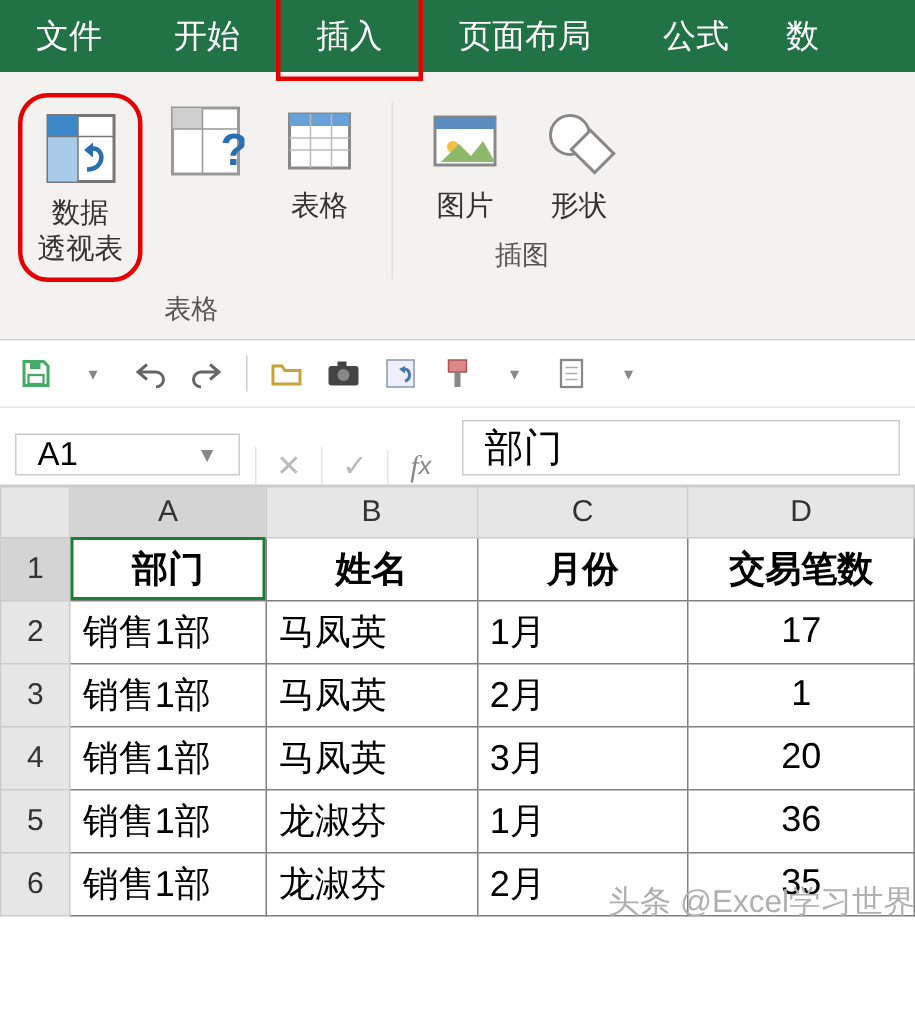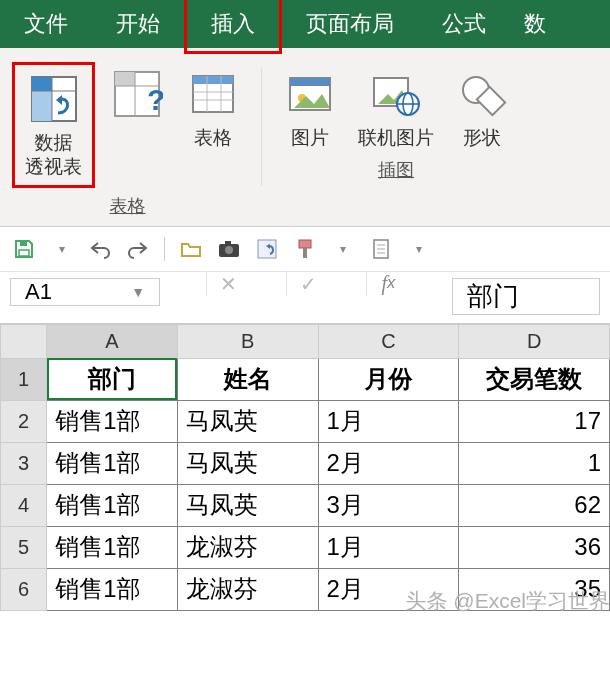--- a/index.html
+++ b/index.html
@@ -6,75 +6,75 @@
     body { width: 610px; background: #fff; }
     
     
     .menu-bar { background: #217346; height: 48px; display: flex; align-items: center; padding: 0 0 0 0; }
     .menu-item { color: #fff; font-size: 22px; padding: 12px 24px; height: 60px; display: flex; align-items: center; cursor: pointer; white-space: nowrap; }
     .highlight-red { border: 3px solid #e60000; }
     
     
     .ribbon { background: #f3f2f1; padding: 12px 0 0 0; display: flex; border-bottom: 1px solid #ccc; }
     .ribbon-group { display: flex; flex-direction: column; align-items: center; position: relative; padding: 0 4px; }
-    .ribbon-group-label { color: #555; font-size: 18px; padding: 6px 0 8px; text-align: center; width: 100%; text-decoration: underline; }
+    .ribbon-group-label { color: #555; font-size: 18px; padding: 6px 0 8px; text-align: center; width: 100%; }
     .ribbon-btns { display: flex; align-items: flex-start; }
     .ribbon-btn { display: flex; flex-direction: column; align-items: center; padding: 6px 10px 2px; cursor: pointer; min-width: 70px; }
     .ribbon-btn .ico { width: 56px; height: 56px; display: flex; align-items: center; justify-content: center; }
     .ribbon-btn .lbl { font-size: 19px; color: #333; text-align: center; line-height: 1.25; margin-top: 4px; }
     .sep { width: 1px; background: #ddd; margin: 8px 6px 40px; }
     
     
     svg { display: block; }
     
     
     .qat { display: flex; align-items: center; padding: 10px 12px; gap: 14px; border-bottom: 1px solid #e5e5e5; background: #fff; }
     .qat .q { width: 24px; height: 24px; display:flex; align-items:center; justify-content:center; color:#555; cursor:pointer; }
     .qat-sep { width:1px; height:24px; background:#ccc; }
     
     
-    .fbar-row { display: flex; align-items: flex-start; border-bottom: 1px solid #ccc; background:#fff; height:52px;gap:36px; }
+    .fbar-row { display: flex; align-items: flex-end; border-bottom: 1px solid #ccc; background:#fff; height:52px; }
     .name-box { width: 150px; border: 1px solid #ccc; margin: 6px 10px; display:flex; align-items:center; padding:0 14px; font-size:22px; background:#fff; }
     .name-box .dd { margin-left:auto; color:#888; font-size:14px;}
     .fbtn { width:44px; display:flex; align-items:center; justify-content:center; border-left:1px solid #e3e3e3; color:#bbb; font-size:20px; }
     .fbtn.fx { font-style: italic; color:#888; font-family: "Times New Roman", serif; }
     .fvalue-box { flex:1; border:1px solid #ccc; margin:6px 10px 6px 6px; display:flex; align-items:center; padding:0 14px; font-size:26px; }
     
     
     .sheet { background:#fff; }
     table.grid { border-collapse: collapse; width: 100%; }
     table.grid th.corner { background:#e6e6e6; border:1px solid #ccc; width:46px; height:34px; }
     table.grid th.colh { background:#e6e6e6; border:1px solid #ccc; font-weight:400; font-size:20px; color:#333; height:34px; }
     table.grid th.colh.sel { background:#d4d4d4; }
     table.grid td.rowh { background:#e6e6e6; border:1px solid #ccc; text-align:center; font-size:20px; color:#333; width:46px; }
     table.grid td.rowh.sel { background:#d4d4d4; }
     table.grid td.cell { border:1px solid #808080; font-size:24px; padding:4px 8px; height:42px; background:#fff; }
     .hdr-cell { font-weight:700; text-align:center; }
-    .num { text-align:right; }
+    .num { text-align:center; }
     .active-cell { outline: 2px solid #1a7f37; outline-offset:-2px; }
 
     .watermark { position: relative; margin-top:-24px; text-align:right; padding-right:0; color:#b0b0b0; font-size:21px; }
     
   </style>
 </head>
 <body>
 
 <div class="menu-bar">
   <div class="menu-item">文件</div>
   <div class="menu-item">开始</div>
   <div class="menu-item highlight-red">插入</div>
   <div class="menu-item">页面布局</div>
   <div class="menu-item">公式</div>
   <div class="menu-item" style="padding-left:14px;padding-right:4px">数</div>
 </div>
 
 <div class="ribbon">
   <div class="ribbon-group">
     <div class="ribbon-btns">
-      <div class="ribbon-btn highlight-red" style="margin:2px 4px 0 8px; padding-bottom:6px;">
+      <div class="ribbon-btn highlight-red" style="margin:2px 4px 0 8px; padding-bottom:6px;border-radius:20px;">
         <span class="ico">
           <svg width="52" height="52" viewBox="0 0 52 52">
             <rect x="4" y="4" width="44" height="44" fill="#fff" stroke="#777" stroke-width="2"></rect>
             <rect x="4" y="4" width="20" height="14" fill="#3b87c8"></rect>
             <rect x="4" y="18" width="20" height="30" fill="#a7cbe8"></rect>
             <line x1="4" y1="18" x2="48" y2="18" stroke="#777" stroke-width="1"></line>
             <line x1="24" y1="4" x2="24" y2="48" stroke="#777" stroke-width="1"></line>
             <path d="M30 40 C 42 40 42 26 34 26" stroke="#2a6fb0" stroke-width="3" fill="none"></path>
             <path d="M34 22 L28 27 L34 32 Z" fill="#2a6fb0"></path>
           </svg>
@@ -119,32 +119,20 @@
       <div class="ribbon-btn">
         <span class="ico">
           <svg width="52" height="52" viewBox="0 0 52 52">
             <rect x="6" y="10" width="40" height="32" fill="#fff" stroke="#888" stroke-width="2"></rect>
             <rect x="6" y="10" width="40" height="8" fill="#5b8cc0"></rect>
             <circle cx="18" cy="30" r="4" fill="#f0c040"></circle>
             <path d="M10 40 L22 28 L30 36 L38 26 L46 40 Z" fill="#8fb96a"></path>
           </svg>
         </span>
         <span class="lbl">图片</span>
-      </div>
-      <div class="ribbon-btn">
-        <span class="ico">
-          <svg width="52" height="52" viewBox="0 0 52 52">
-            <rect x="4" y="10" width="34" height="28" fill="#fff" stroke="#888" stroke-width="2"></rect>
-            <path d="M8 36 L18 26 L24 32 L32 22 L38 36 Z" fill="#8fb96a"></path>
-            <circle cx="38" cy="36" r="11" fill="#fff" stroke="#2a6fb0" stroke-width="2"></circle>
-            <ellipse cx="38" cy="36" rx="5" ry="11" fill="none" stroke="#2a6fb0" stroke-width="1.6"></ellipse>
-            <line x1="27" y1="36" x2="49" y2="36" stroke="#2a6fb0" stroke-width="1.6"></line>
-          </svg>
-        </span>
-        <span class="lbl">联机图片</span>
       </div>
       <div class="ribbon-btn">
         <span class="ico">
           <svg width="52" height="52" viewBox="0 0 52 52">
             <circle cx="20" cy="22" r="13" fill="#fff" stroke="#888" stroke-width="2"></circle>
             <rect x="24" y="24" width="22" height="18" fill="#fff" stroke="#888" stroke-width="2" transform="rotate(45 35 33)"></rect>
           </svg>
         </span>
         <span class="lbl">形状</span>
       </div>
@@ -252,21 +240,21 @@
       <td class="cell">销售1部</td>
       <td class="cell">马凤英</td>
       <td class="cell">2月</td>
       <td class="cell num">1</td>
     </tr>
     <tr>
       <td class="rowh">4</td>
       <td class="cell">销售1部</td>
       <td class="cell">马凤英</td>
       <td class="cell">3月</td>
-      <td class="cell num">62</td>
+      <td class="cell num">20</td>
     </tr>
     <tr>
       <td class="rowh">5</td>
       <td class="cell">销售1部</td>
       <td class="cell">龙淑芬</td>
       <td class="cell">1月</td>
       <td class="cell num">36</td>
     </tr>
     <tr>
       <td class="rowh">6</td>

